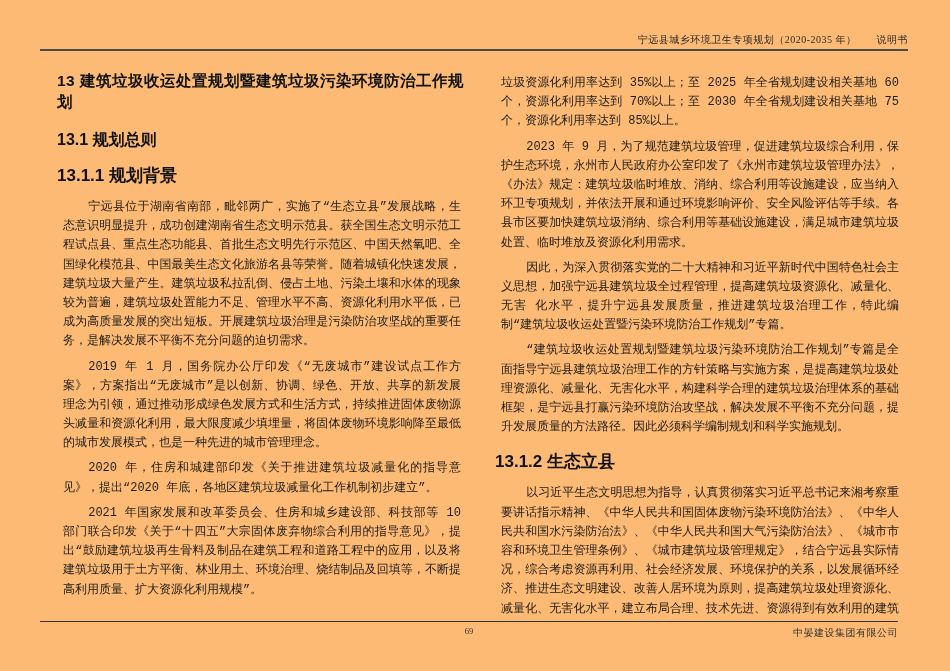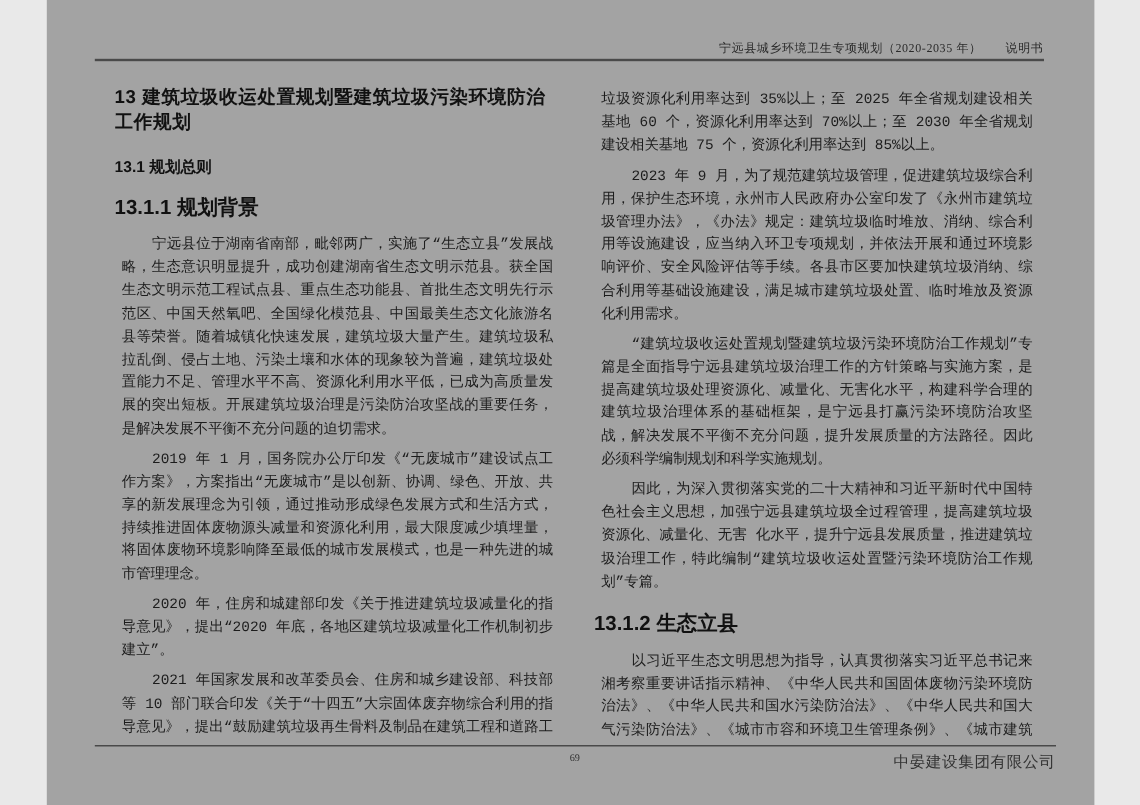--- a/index.html
+++ b/index.html
@@ -1,20 +1,20 @@
 <!DOCTYPE html>
 <html><head>
 <meta charset="utf-8">
 <style>
   html,body{margin:0;padding:0;background:#e9e9e9;}
   .page{
     position:relative;
-    width:873px;height:671px;
+    width:950px;height:671px;
     margin:0 auto;
-    background:#a3a3a3;
+    background:#fdba74;
     font-family:"Liberation Serif","DejaVu Serif",serif;
     color:#1c1c1c;
     overflow:hidden;
     box-sizing:border-box;
   }
   
   .header{
     position:absolute;top:33px;left:40px;right:42px;
     text-align:right;
     font-size:10px;
@@ -37,52 +37,52 @@
     margin:13px 0 17px 0;
     font-family:"Liberation Sans","DejaVu Sans",sans-serif;
     font-size:15.5px;font-weight:bold;
     text-align:left;
     letter-spacing:.5px;
     color:#111;
   }
   .h2{
     margin:15px 0 10px 0;
     font-family:"Liberation Sans","DejaVu Sans",sans-serif;
-    font-size:13px;font-weight:bold;color:#111;
+    font-size:16px;font-weight:bold;color:#111;
   }
   .h3{
     margin:13px 0 11px 0;
     font-family:"Liberation Sans","DejaVu Sans",sans-serif;
     font-size:17px;font-weight:bold;color:#111;
   }
   .col p{
     margin:6px;
     font-size:12px;
     line-height:1.6;
     text-align:justify;
     text-indent:2.1em;
     font-family:Liberation Mono, monospace;
   }
   .col p.cont{text-indent:0;}
   .right-col{padding-top:10px;}
   
   .footer{
-    position:absolute;left:40px;right:32px;bottom:31px;
+    position:absolute;left:40px;right:52px;bottom:31px;
     border-top:1.2px solid #333;
     height:18px;
     text-decoration:underline;
   }
   .footer .page-number{
     position:absolute;left:0;right:0;top:4px;
     text-align:center;
     font-size:8.5px;color:#333;
   }
   .footer .company{
     position:absolute;right:0;top:4px;
-    font-size:13px;color:#333;
+    font-size:10px;color:#333;
     letter-spacing:.5px;
   }
 </style>
 </head>
 <body>
 
 <div class="page">
 
   <div class="header">
     <span>宁远县城乡环境卫生专项规划（2020-2035 年）</span><span class="doctype">说明书</span>
@@ -98,22 +98,22 @@
       <p>宁远县位于湖南省南部，毗邻两广，实施了“生态立县”发展战略，生态意识明显提升，成功创建湖南省生态文明示范县。获全国生态文明示范工程试点县、重点生态功能县、首批生态文明先行示范区、中国天然氧吧、全国绿化模范县、中国最美生态文化旅游名县等荣誉。随着城镇化快速发展，建筑垃圾大量产生。建筑垃圾私拉乱倒、侵占土地、污染土壤和水体的现象较为普遍，建筑垃圾处置能力不足、管理水平不高、资源化利用水平低，已成为高质量发展的突出短板。开展建筑垃圾治理是污染防治攻坚战的重要任务，是解决发展不平衡不充分问题的迫切需求。</p>
       <p>2019 年 1 月，国务院办公厅印发《“无废城市”建设试点工作方案》，方案指出“无废城市”是以创新、协调、绿色、开放、共享的新发展理念为引领，通过推动形成绿色发展方式和生活方式，持续推进固体废物源头减量和资源化利用，最大限度减少填埋量，将固体废物环境影响降至最低的城市发展模式，也是一种先进的城市管理理念。</p>
       <p>2020 年，住房和城建部印发《关于推进建筑垃圾减量化的指导意见》，提出“2020 年底，各地区建筑垃圾减量化工作机制初步建立”。</p>
       <p>2021 年国家发展和改革委员会、住房和城乡建设部、科技部等 10 部门联合印发《关于“十四五”大宗固体废弃物综合利用的指导意见》，提出“鼓励建筑垃圾再生骨料及制品在建筑工程和道路工程中的应用，以及将建筑垃圾用于土方平衡、林业用土、环境治理、烧结制品及回填等，不断提高利用质量、扩大资源化利用规模”。</p>
 
     </div>
 
     <div class="col right-col">
       <p class="cont">垃圾资源化利用率达到 35%以上；至 2025 年全省规划建设相关基地 60 个，资源化利用率达到 70%以上；至 2030 年全省规划建设相关基地 75 个，资源化利用率达到 85%以上。</p>
       <p>2023 年 9 月，为了规范建筑垃圾管理，促进建筑垃圾综合利用，保护生态环境，永州市人民政府办公室印发了《永州市建筑垃圾管理办法》，《办法》规定：建筑垃圾临时堆放、消纳、综合利用等设施建设，应当纳入环卫专项规划，并依法开展和通过环境影响评价、安全风险评估等手续。各县市区要加快建筑垃圾消纳、综合利用等基础设施建设，满足城市建筑垃圾处置、临时堆放及资源化利用需求。</p>
+      <p>因此，为深入贯彻落实党的二十大精神和习近平新时代中国特色社会主义思想，加强宁远县建筑垃圾全过程管理，提高建筑垃圾资源化、减量化、无害 化水平，提升宁远县发展质量，推进建筑垃圾治理工作，特此编制“建筑垃圾收运处置暨污染环境防治工作规划”专篇。</p>
       <p>“建筑垃圾收运处置规划暨建筑垃圾污染环境防治工作规划”专篇是全面指导宁远县建筑垃圾治理工作的方针策略与实施方案，是提高建筑垃圾处理资源化、减量化、无害化水平，构建科学合理的建筑垃圾治理体系的基础框架，是宁远县打赢污染环境防治攻坚战，解决发展不平衡不充分问题，提升发展质量的方法路径。因此必须科学编制规划和科学实施规划。</p>
-      <p>因此，为深入贯彻落实党的二十大精神和习近平新时代中国特色社会主义思想，加强宁远县建筑垃圾全过程管理，提高建筑垃圾资源化、减量化、无害 化水平，提升宁远县发展质量，推进建筑垃圾治理工作，特此编制“建筑垃圾收运处置暨污染环境防治工作规划”专篇。</p>
       <div class="h3">13.1.2 生态立县</div>
       <p>以习近平生态文明思想为指导，认真贯彻落实习近平总书记来湘考察重要讲话指示精神、《中华人民共和国固体废物污染环境防治法》、《中华人民共和国水污染防治法》、《中华人民共和国大气污染防治法》、《城市市容和环境卫生管理条例》、《城市建筑垃圾管理规定》，结合宁远县实际情况，综合考虑资源再利用、社会经济发展、环境保护的关系，以发展循环经济、推进生态文明建设、改善人居环境为原则，提高建筑垃圾处理资源化、减量化、无害化水平，建立布局合理、技术先进、资源得到有效利用的建筑垃圾治理体系，进一步促进建筑垃圾治理和再利用产业化发展，实现建筑垃圾治理工作经济效益、生态效益和社会效益的同步推进。</p>
 
     </div>
 
   </div>
 
   <div class="footer">
     <span class="page-number">69</span>
     <span class="company">中晏建设集团有限公司</span>

